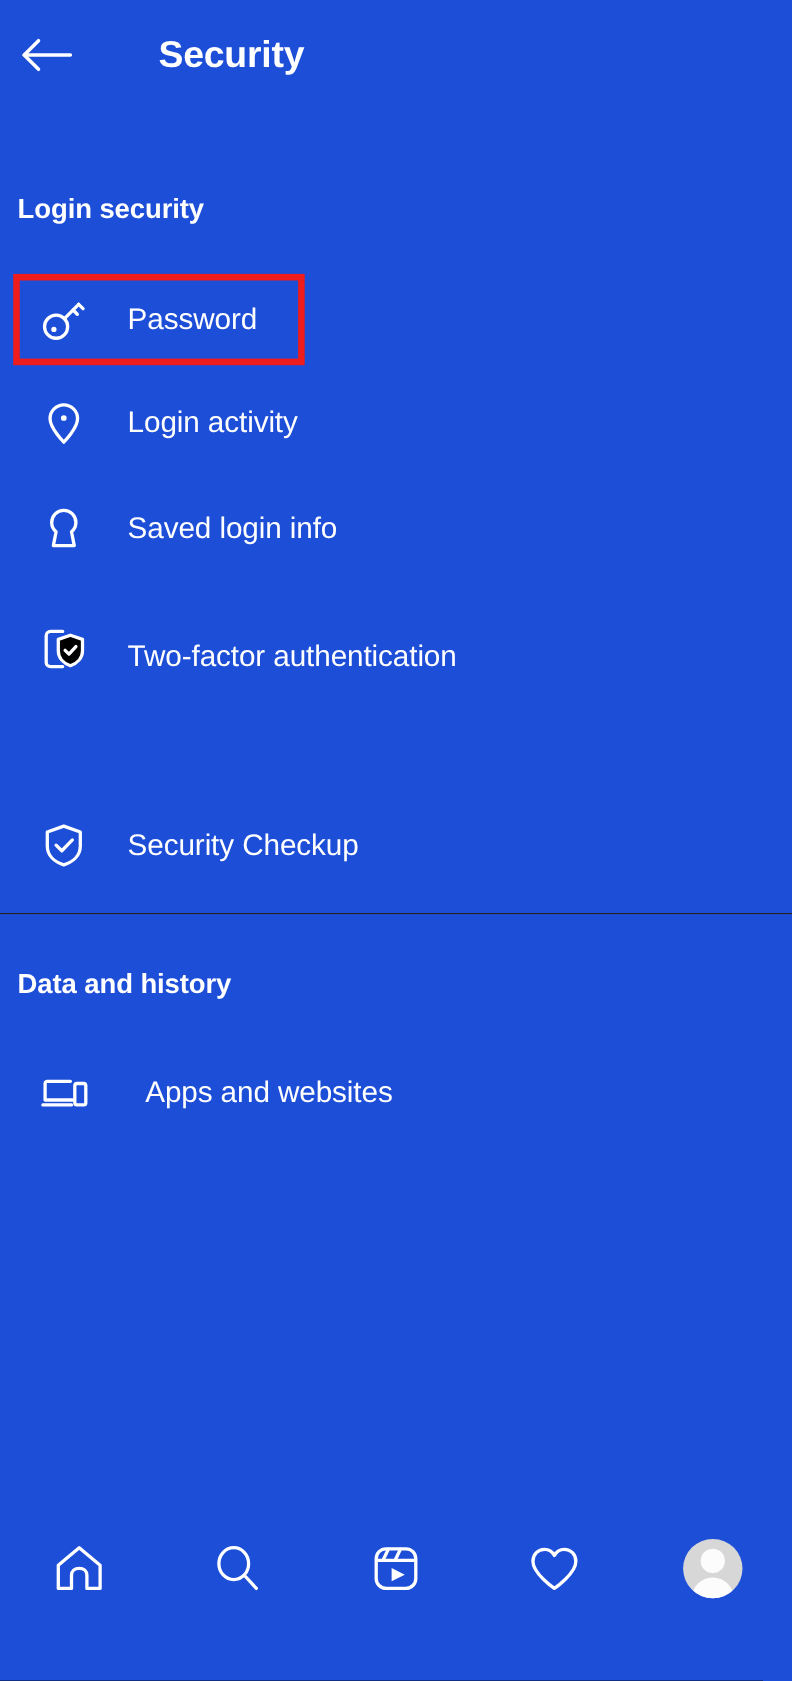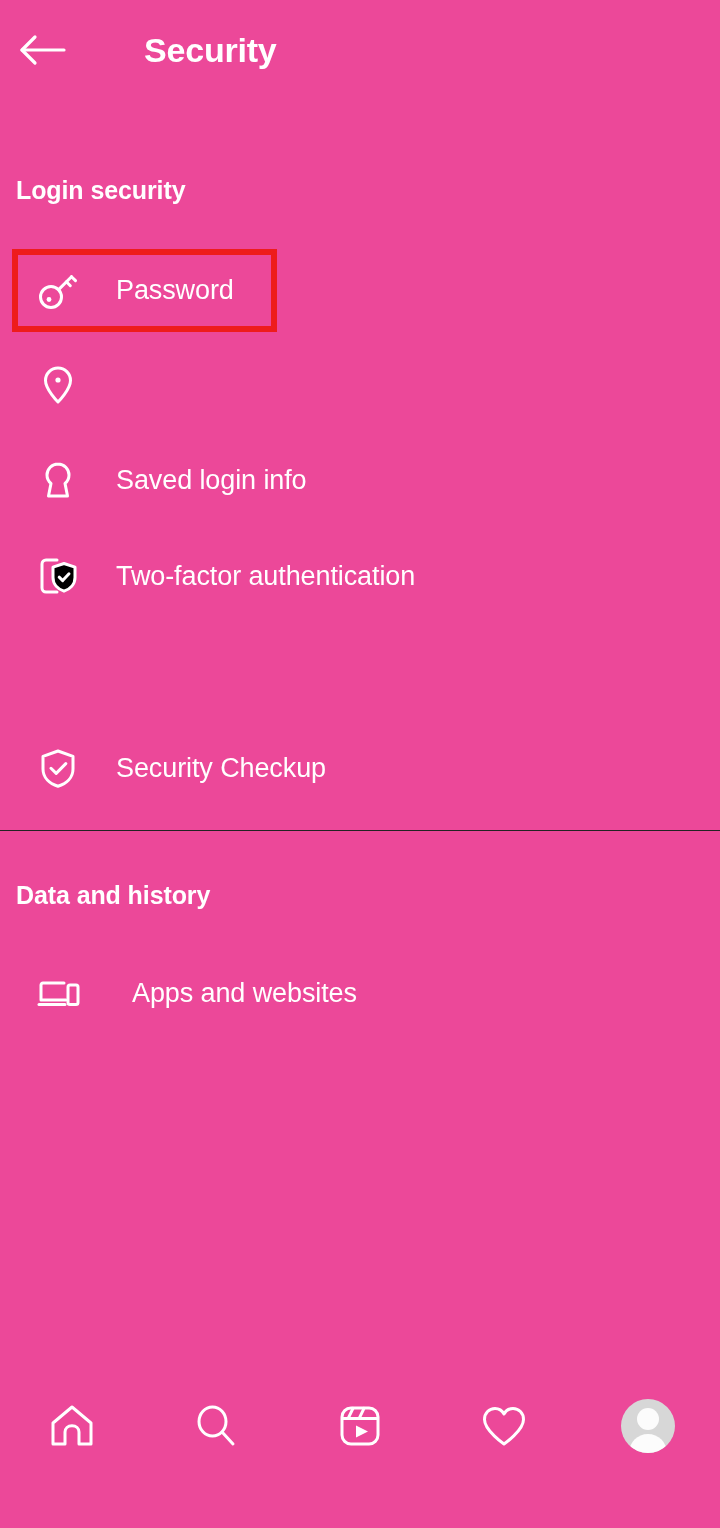--- a/index.html
+++ b/index.html
@@ -5,21 +5,21 @@
   * { margin:0; padding:0; box-sizing:border-box; }
   html, body {
     width:720px; height:1528px;
     background:#000;
     font-family:"Liberation Sans", sans-serif;
     overflow:hidden;
   }
   .screen {
     position:relative;
     width:720px; height:1528px;
-    background:#ec4899;
+    background:#1d4ed8;
   }
 
   
   .header {
     position:absolute; top:0; left:0;
     width:720px; height:100px;
     display:flex; align-items:center;
   }
   .back-btn {
     width:86px; height:100px;
@@ -69,21 +69,21 @@
     font-size:27px;
     color:#fff;
     margin-left:20px;
     letter-spacing:-0.1px;
     white-space:nowrap;
   }
 
   #row-password          { top:254px; }
   #row-login-activity    { top:348px; }
   #row-saved-login-info  { top:444px; }
-  #row-two-factor        { top:540px; }
+  #row-two-factor        { top:540px;align-items:flex-end; }
   #row-emails            { top:636px; }
   #row-security-checkup  { top:732px; }
   #row-apps-websites     { top:957px;gap:16px; }
 
   
   .highlight-box {
     position:absolute;
     left:12px; top:249px;
     width:265px; height:83px;
     border:6px solid #ee1c1c;
@@ -161,20 +161,21 @@
   </div>
 
   <div class="row" id="row-login-activity">
     <div class="row-icon">
       <svg width="42" height="44" viewBox="0 0 42 44" fill="none" stroke="#ffffff" stroke-width="3" stroke-linecap="round" stroke-linejoin="round">
         <path d="M21 40 C21 40 33.5 27.5 33.5 18.5 C33.5 11.6 27.9 6 21 6
                  C14.1 6 8.5 11.6 8.5 18.5 C8.5 27.5 21 40 21 40 Z"></path>
         <circle cx="21" cy="18" r="2.6" fill="#ffffff" stroke="none"></circle>
       </svg>
     </div>
+    <div class="row-label">Login activity</div>
   </div>
 
   <div class="row" id="row-saved-login-info">
     <div class="row-icon">
       <svg width="42" height="44" viewBox="0 0 42 44" fill="none" stroke="#ffffff" stroke-width="3" stroke-linecap="round" stroke-linejoin="round">
         <path d="M21 6 C14.9 6 10 10.9 10 17 C10 20.4 11.5 23.4 14 25.4
                  L11.5 38 L30.5 38 L28 25.4 C30.5 23.4 32 20.4 32 17
                  C32 10.9 27.1 6 21 6 Z"></path>
       </svg>
     </div>

